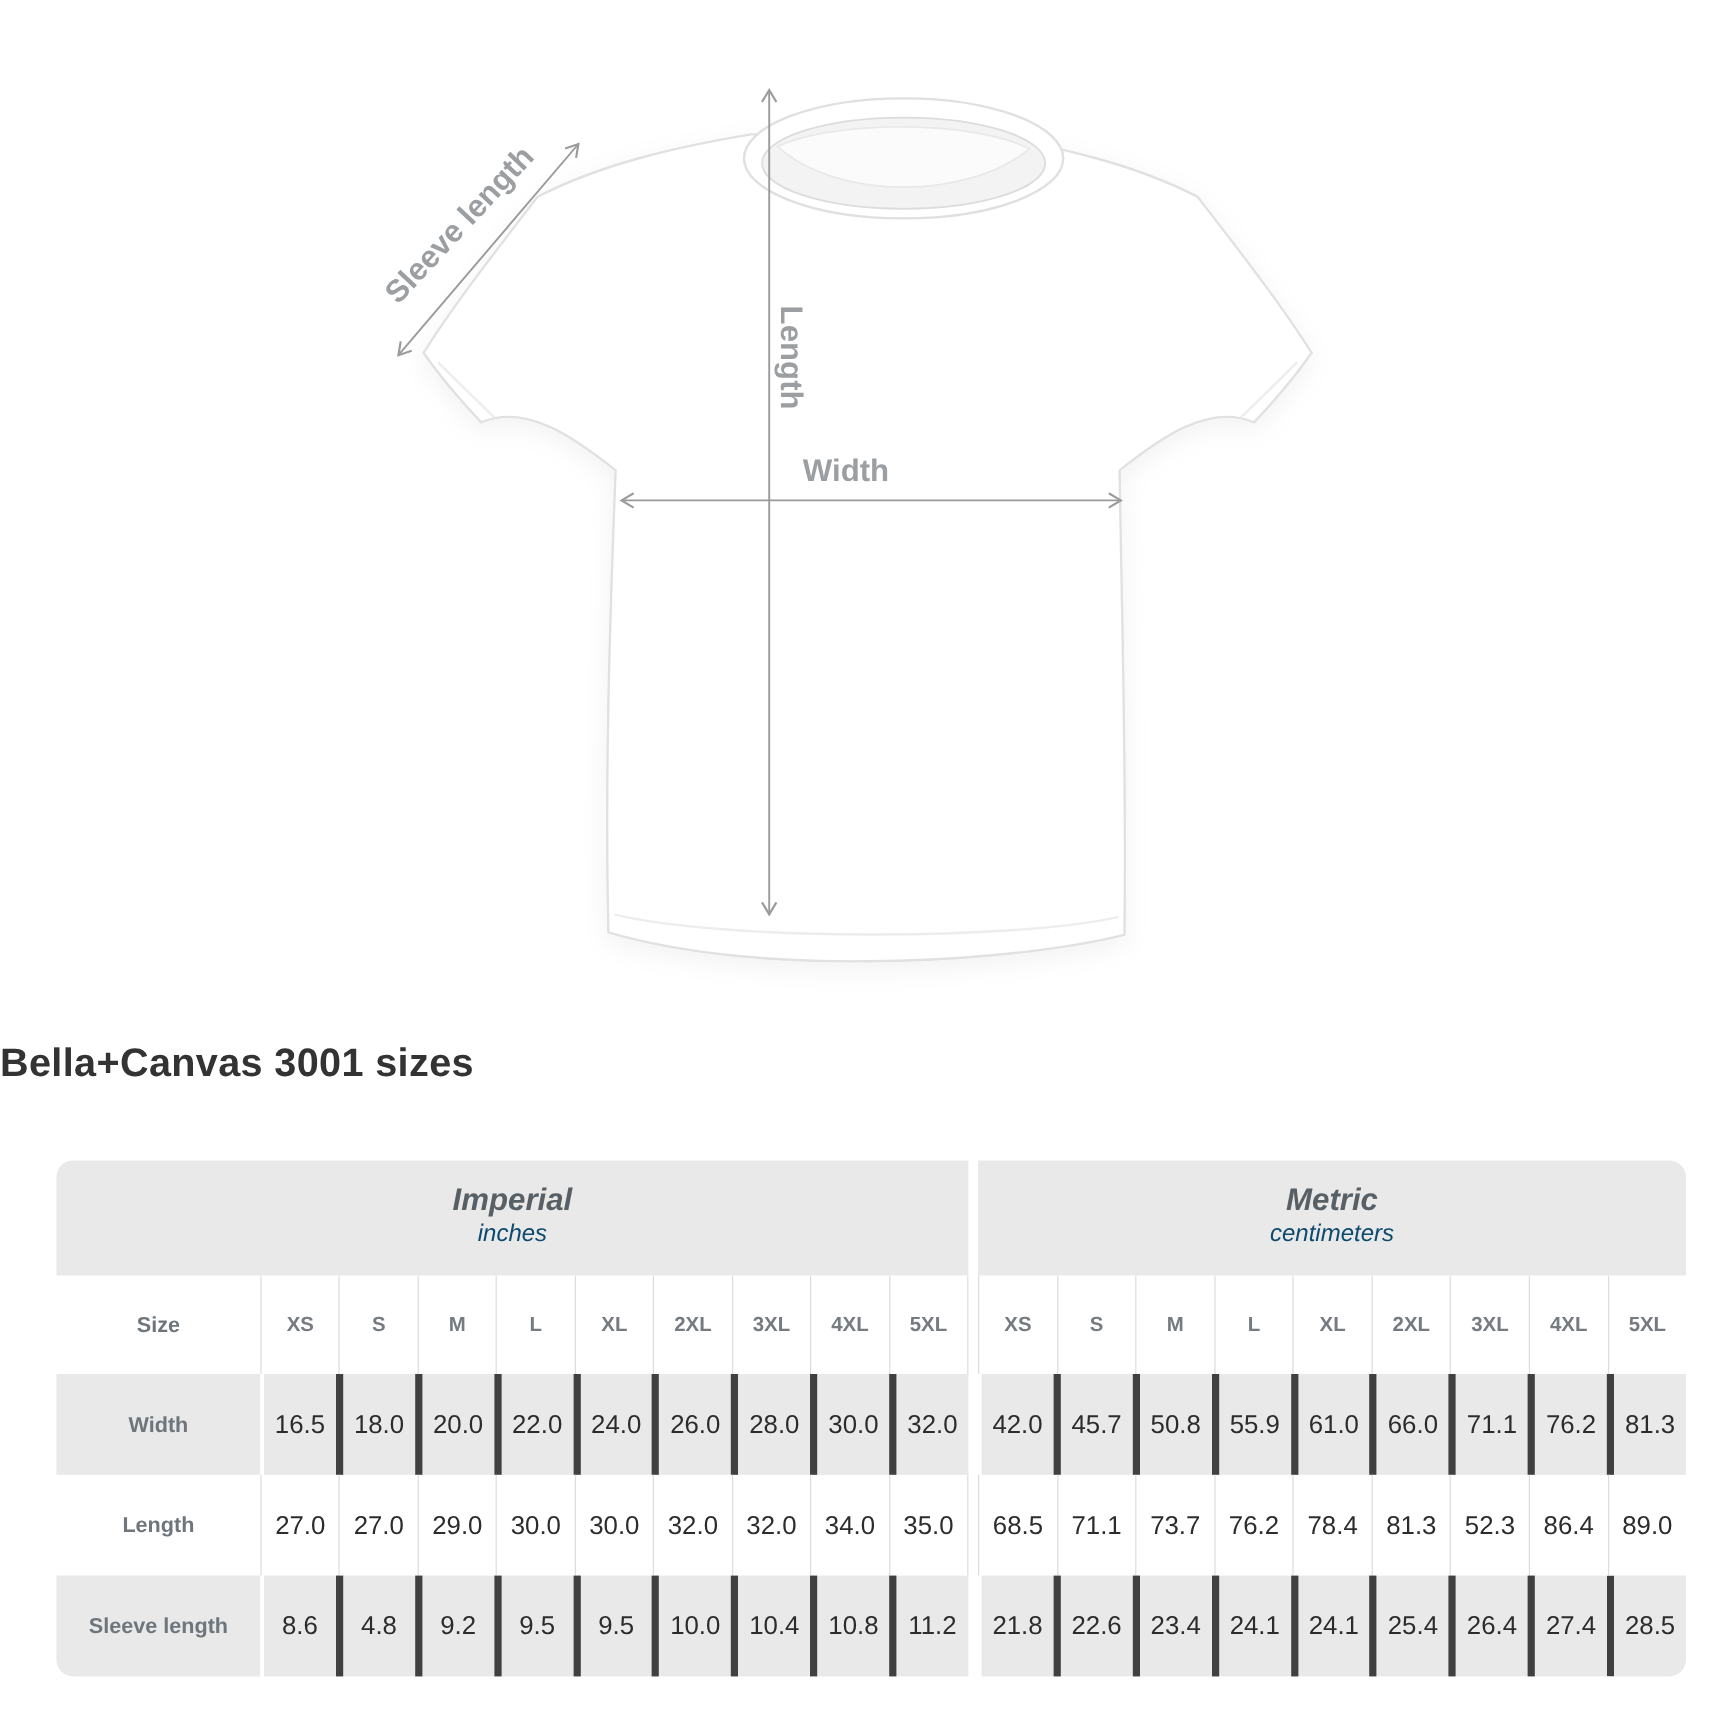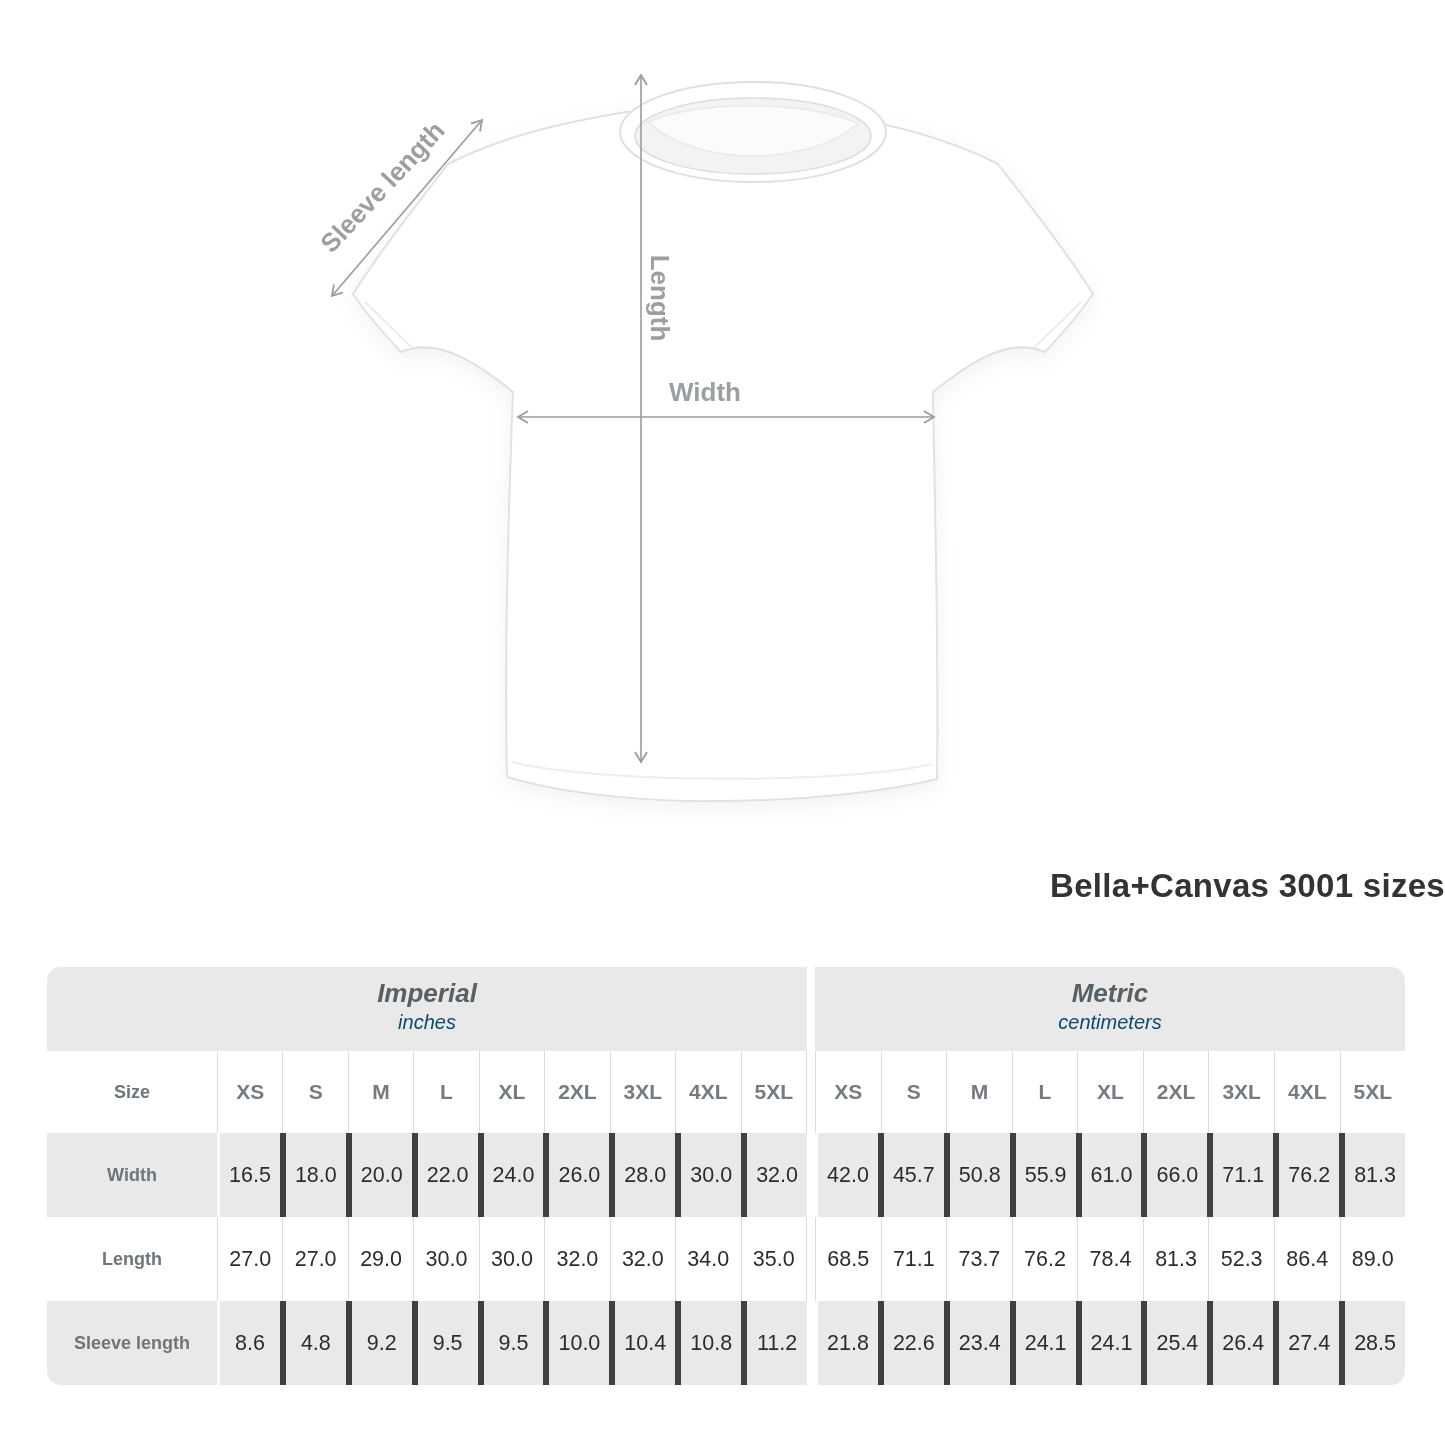--- a/index.html
+++ b/index.html
@@ -4,21 +4,21 @@
 <style>
   html,body { margin:0; padding:0; background:#fff; }
   .canvas {
     position:relative; width:1445px; height:1445px; background:#ffffff;
     font-family:"Liberation Sans", sans-serif; overflow:hidden;
   }
   .figure-svg { position:absolute; left:0; top:0; }
 
   .title {
     position:absolute; top:864px; left:0; width:100%; margin:0;
-    text-align:right; font-size:33px; line-height:44px; font-weight:bold;
+    text-align:left; font-size:33px; line-height:44px; font-weight:bold;
     color:#333333; letter-spacing:0.3px;
   }
   .note {
     position:absolute; top:918px; left:0; width:100%; margin:0;
     text-align:center; font-style:italic; font-size:21.5px; line-height:26px;
     color:#4d4d4d;
   }
 
   .table { position:absolute; left:47px; top:967px; width:1358px; }
   .trow { display:flex; }
@@ -27,33 +27,33 @@
     box-sizing:border-box; font-weight:bold; font-size:18px; color:#6e757b;
   }
   .sec { flex:0 0 590px; display:flex; box-sizing:border-box; }
   .divider { flex:0 0 8px; }
   .cell {
     flex:1 1 0; display:flex; align-items:center; justify-content:center;
     box-sizing:border-box; font-size:21.5px; color:#2b2c2e;
   }
 
   
-  .group-row { height:84px; }
+  .group-row { height:96px; }
   .ghdr {
     background:#e9e9e9; display:flex; flex-direction:column;
     align-items:center; justify-content:center; padding-bottom:6px; box-sizing:border-box;
   }
   .ghdr-left  { flex:0 0 760px; border-radius:14px 0 0 0; }
   .ghdr-right { flex:0 0 590px; margin-left:8px; border-radius:0 14px 0 0;justify-content:center; }
   .ghdr .g-label { font-size:26px; font-weight:bold; font-style:italic; color:#586065; line-height:32px; }
   .ghdr .g-unit  { font-size:20px; font-style:italic; color:#0c4a6e; line-height:26px; }
 
   
   .size-row { height:82px; }
-  .size-cell { font-weight:bold; font-size:21px; color:#757b80; }
+  .size-cell { font-weight:bold; font-size:17px; color:#757b80; }
 
   
   .data-row { height:84px; }
 
   .row-white .sec { border-left:1px solid #dcdcdc; border-right:1px solid #dcdcdc; }
   .row-white .sec.metric { border-right:none; }
   .row-white .sec .cell + .cell { border-left:1px solid #dcdcdc; }
 
   .row-gray .label-col, .row-gray .cell { background:#e9e9e9; }
   .row-gray .sec { border-left:3px solid #ffffff; }

